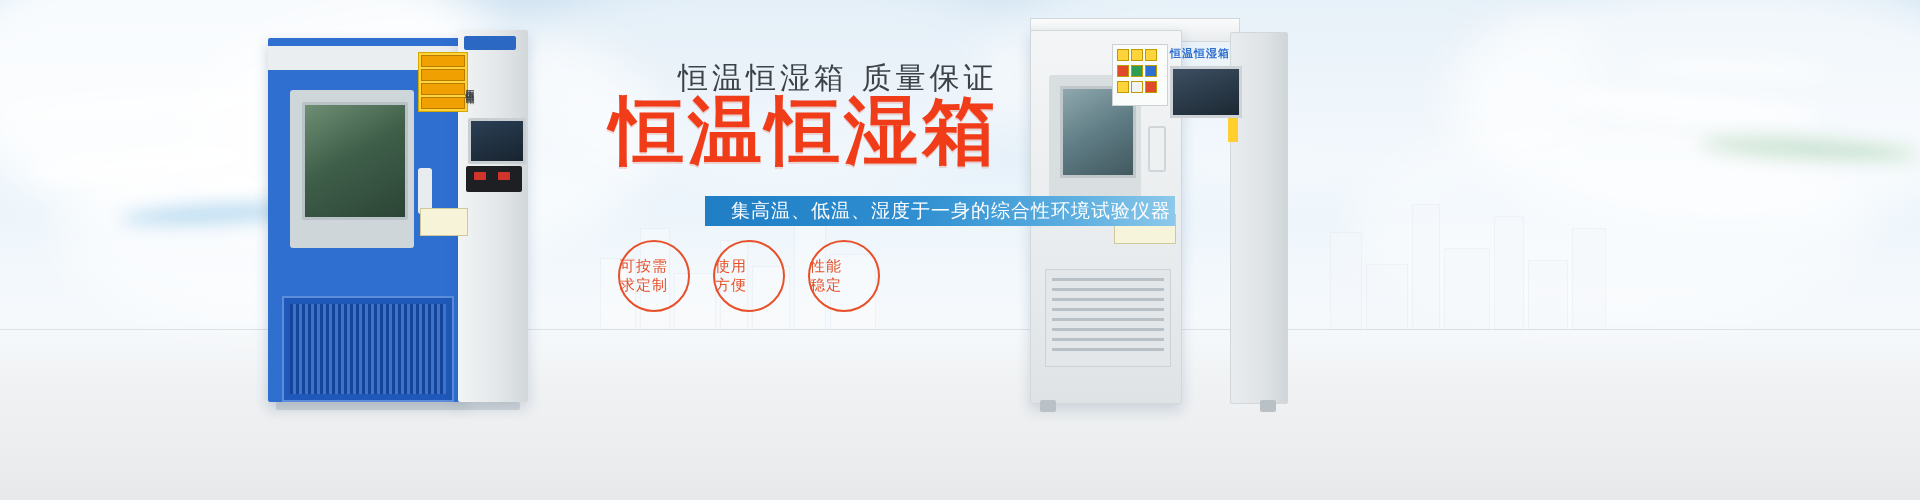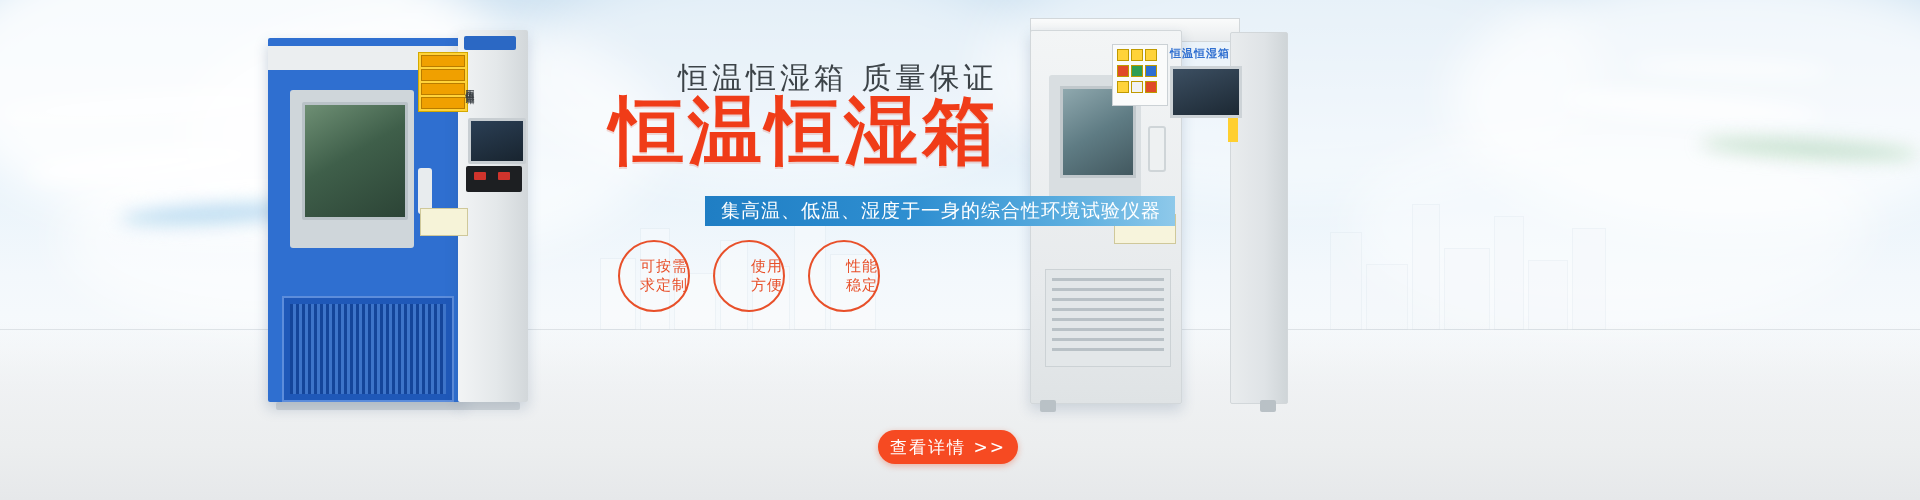--- a/index.html
+++ b/index.html
@@ -97,28 +97,28 @@
     font-size:74px;line-height:80px;color:#f03c18;font-weight:bold;
     letter-spacing:4px;white-space:nowrap;
     text-shadow:0 2px 0 rgba(210,50,20,.18);
   }
   .subbar{
     position:absolute;left:145px;top:156px;width:470px;height:30px;
     background:linear-gradient(90deg,#1f7ec4 0%,#2f8fd1 45%,#5fb0e0 80%,#8ec9ea 100%);
     display:flex;align-items:center;
   }
   .subbar span{
-    color:#ffffff;font-size:19px;letter-spacing:1px;padding-left:16px;white-space:nowrap;
+    color:#ffffff;font-size:19px;letter-spacing:1px;padding-left:16px;white-space:nowrap;margin-left:10px;
   }
 
   .circles{position:absolute;left:48px;top:200px;width:380px;height:100px;}
   .circle{
     position:absolute;top:0;width:68px;height:68px;border-radius:50%;
     border:2px solid #e8502a;display:flex;flex-direction:column;
-    align-items:flex-end;justify-content:center;
+    align-items:flex-start;justify-content:center;
     color:#e8502a;font-size:15px;line-height:19px;letter-spacing:1px;
     background:transparent;
   }
   .circle.c-a{left:10px;}
   .circle.c-b{left:105px;}
   .circle.c-c{left:200px;}
   .circle.c-d{left:295px;}
 
   .cta{
     position:absolute;left:318px;top:390px;width:140px;height:34px;
@@ -256,16 +256,15 @@
       <div class="circle c-b">
         <div>使用</div>
         <div>方便</div>
       </div>
       <div class="circle c-c">
         <div>性能</div>
         <div>稳定</div>
       </div>
     </div>
 
-    <div class="cta">查看详情 &gt;&gt;</div>
 
   </div>
 </div>
 
 </body></html>

